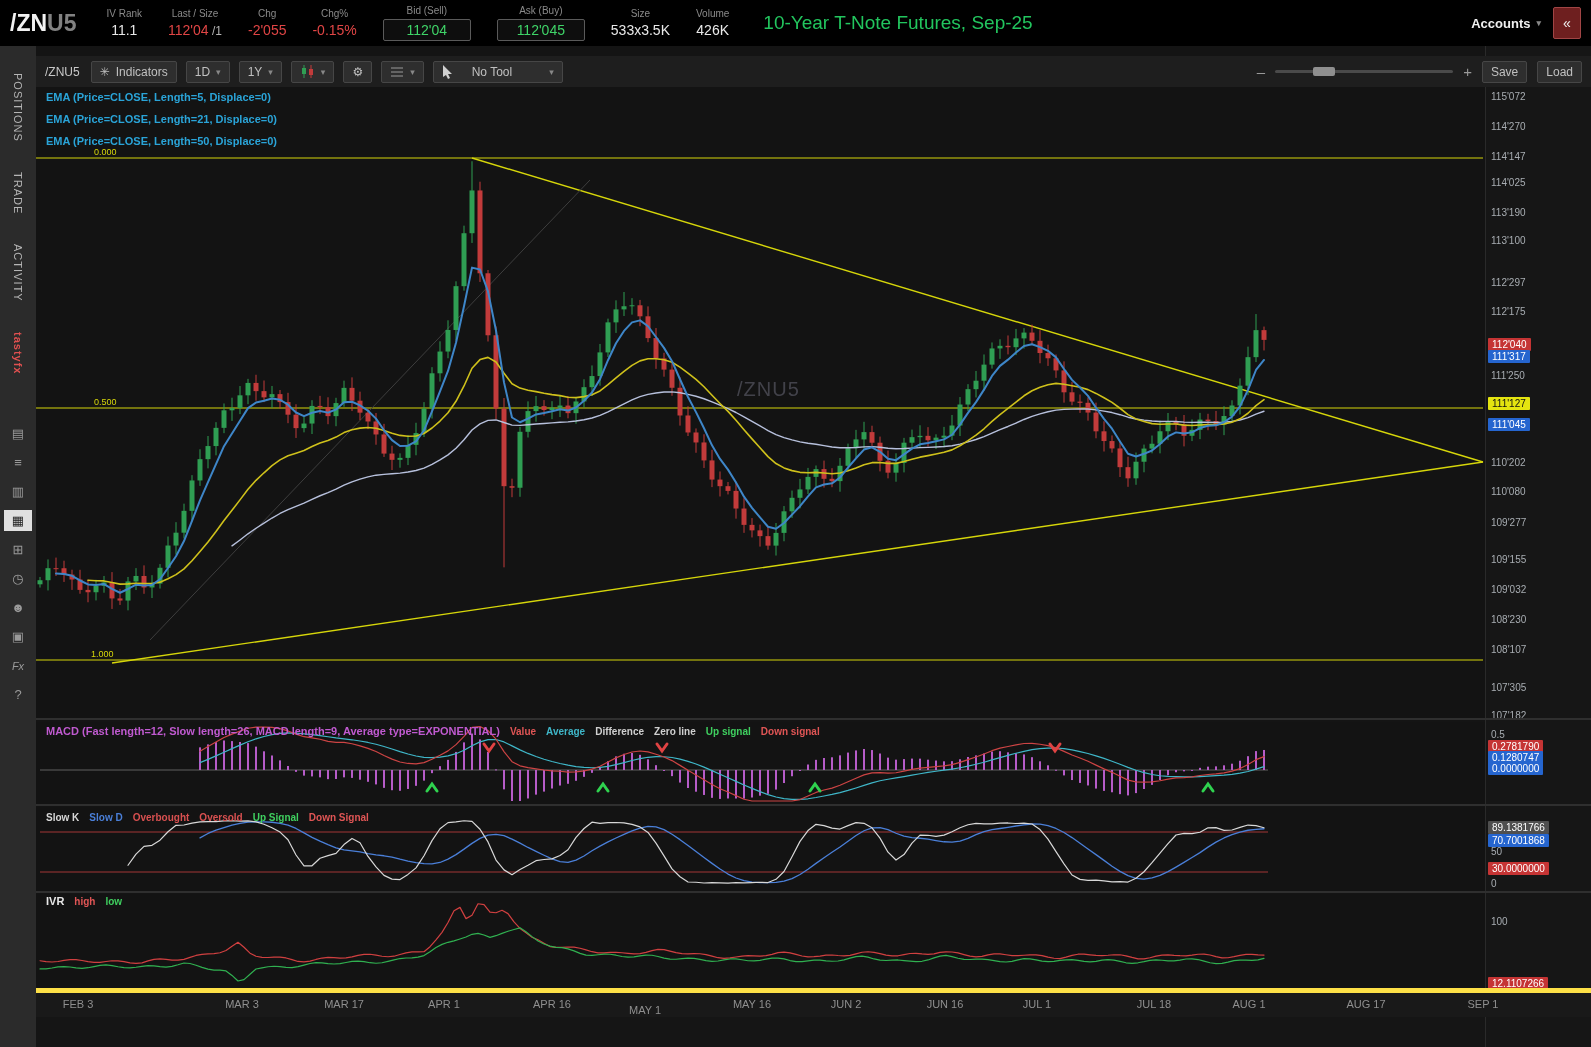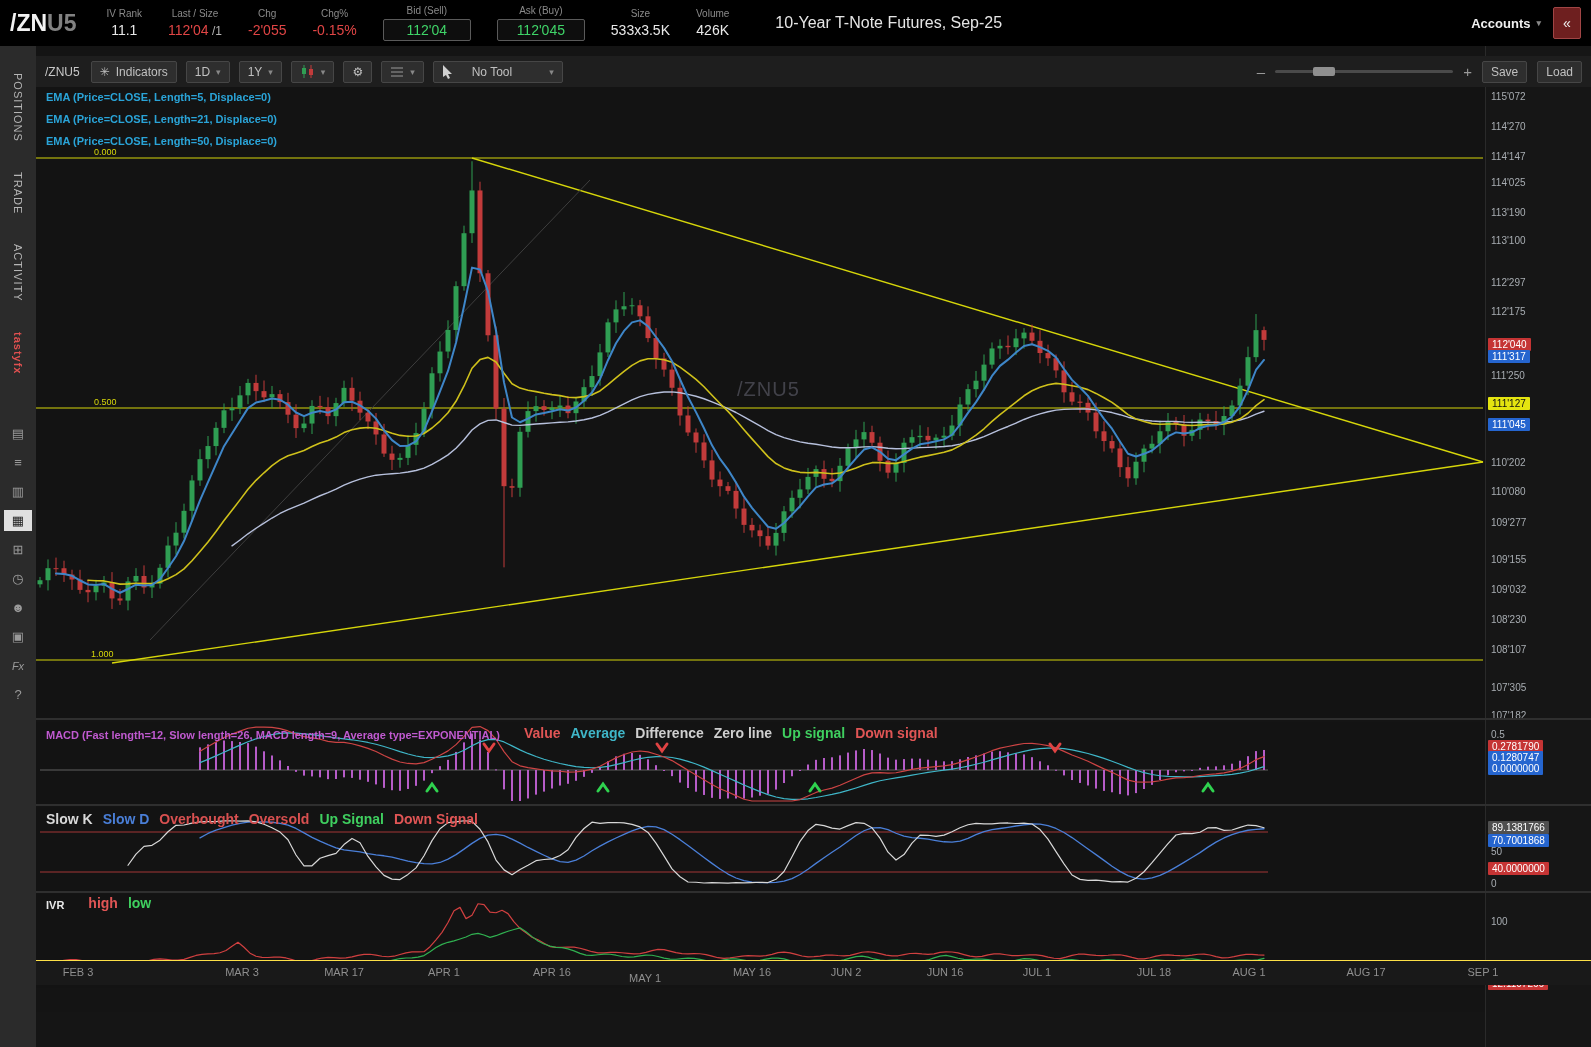--- a/index.html
+++ b/index.html
@@ -7,21 +7,21 @@
   
   #header{position:absolute;left:0;top:0;width:1591px;height:46px;background:#000;display:flex;align-items:center;padding:0 10px;box-sizing:border-box;z-index:5}
   .sym{font-size:23px;font-weight:bold;color:#f2f2f2;margin-right:30px;white-space:nowrap}
   .sym .suf{color:#828282}
   .hf{display:flex;flex-direction:column;align-items:center;margin-right:26px}
   .hf-label{font-size:10px;color:#8a8a8a;margin-bottom:3px;white-space:nowrap}
   .hf-value{font-size:14px;color:#e8e8e8;white-space:nowrap}
   .hf-value.red{color:#e04545}
   .hf-suffix{color:#b5b5b5;font-size:12px}
   .hf-box{min-width:70px;text-align:center;border:1px solid#5a5a5a;background:#0e0e0e;color:#3fd468;font-size:14px;padding:2px 8px;border-radius:2px;cursor:pointer}
-  .desc{font-size:16px;color:#e5e5e5;margin-left:20px;white-space:nowrap}
+  .desc{font-size:19px;color:#22c55e;margin-left:8px;white-space:nowrap}
   .accounts{margin-left:auto;font-size:13px;font-weight:bold;color:#f0f0f0;display:flex;align-items:center;gap:6px;margin-right:12px;cursor:pointer}
   .collapse{width:26px;height:30px;background:#6e1f1f;border:1px solid #a04545;color:#eee;display:flex;align-items:center;justify-content:center;font-size:14px;border-radius:2px;cursor:pointer}
   
   #sidebar{position:absolute;left:0;top:46px;width:36px;bottom:0;background:#2b2b2b;display:flex;flex-direction:column;align-items:center;z-index:4}
   #side-tabs{display:flex;flex-direction:column;align-items:center;padding-top:12px}
   .side-tab{writing-mode:vertical-rl;font-size:11px;letter-spacing:1px;color:#b5b5b5;padding:15px 0;cursor:pointer;white-space:nowrap}
   .side-tab.accent{color:#e05050;font-weight:bold}
   #side-icons{margin-top:34px;display:flex;flex-direction:column;gap:8px;align-items:center}
   .side-icon{width:28px;height:21px;display:flex;align-items:center;justify-content:center;font-size:13px;color:#9a9a9a;cursor:pointer}
   .side-icon.selected{background:#e0e0e0;color:#222}
@@ -36,33 +36,33 @@
   .slider{width:178px;height:3px;background:#4a4a4a;position:relative;border-radius:2px;cursor:pointer}
   .slider-handle{position:absolute;left:38px;top:-3px;width:22px;height:9px;background:#8f8f8f;border-radius:2px}
   
   #chart-area{position:absolute;left:36px;top:87px;width:1449px;height:631px;background:#131313;z-index:1}
   #macd-wrap,#stoch-wrap,#ivr-wrap{position:absolute;left:36px;background:#131313;z-index:1}
   svg{display:block}
   .ema-label{position:absolute;left:10px;font-size:11px;font-weight:bold;color:#2aa4d8;cursor:pointer;white-space:nowrap}
   .fib-label{position:absolute;font-size:9px;color:#d6d60a}
   .watermark{position:absolute;left:701px;top:291px;font-size:20px;color:#42424a;letter-spacing:1px}
   .pane-divider{position:absolute;left:36px;width:1555px;height:2px;background:#2f2f2f;cursor:row-resize;z-index:3}
-  .pane-header{position:absolute;font-size:11px;display:flex;gap:24px;align-items:flex-end;white-space:nowrap;z-index:2}
+  .pane-header{position:absolute;font-size:11px;display:flex;gap:10px;align-items:flex-start;white-space:nowrap;z-index:2}
   .pane-title{font-weight:bold;cursor:pointer}
-  .leg{font-weight:bold;font-size:14px}
+  .leg{font-weight:bold;font-size:10px}
   
   #axis-col{position:absolute;left:1485px;top:46px;width:106px;bottom:0;background:#161616;border-left:1px solid #2a2a2a;z-index:2;cursor:ns-resize}
   .axis-label{position:absolute;left:5px;font-size:10px;color:#a8adb2;white-space:nowrap}
   .axis-badge{position:absolute;left:2px;font-size:10px;line-height:13px;padding:0 4px;border-radius:1px;color:#fff;white-space:nowrap}
   .badge-red{background:#c53434}
   .badge-blue{background:#2565cf}
   .badge-yellow{background:#e4e410;color:#111}
   .badge-gray{background:#4f4f4f}
   
-  #timebar{position:absolute;left:36px;top:960px;width:1555px;height:24px;background:#191919;border-top:1px solid #fde047;z-index:2;cursor:ew-resize}
+  #timebar{position:absolute;left:36px;top:988px;width:1555px;height:24px;background:#191919;border-top:5px solid #fde047;z-index:2;cursor:ew-resize}
   .time-label{position:absolute;top:5px;width:70px;margin-left:-35px;text-align:center;font-size:11px;color:#8f8f8f}
   #bottom-fill{position:absolute;left:36px;top:1012px;width:1555px;height:35px;background:#151515;z-index:1}
 </style>
 </head>
 <body>
 
 <div id="header">
   <div class="sym"><span>/ZN</span><span class="suf">U5</span></div>
   <div id="hfields" style="display:flex;align-items:center">
       <div class="hf">
@@ -753,21 +753,21 @@
     <div class="axis-label" style="top: 870px;">100</div>
     <div class="axis-badge badge-red" style="top: 292px;">112'040</div>
     <div class="axis-badge badge-blue" style="top: 304px;">111'317</div>
     <div class="axis-badge badge-yellow" style="top: 351px;">111'127</div>
     <div class="axis-badge badge-blue" style="top: 372px;">111'045</div>
     <div class="axis-badge badge-red" style="top: 694px;">0.2781790</div>
     <div class="axis-badge badge-blue" style="top: 705px;">0.1280747</div>
     <div class="axis-badge badge-blue" style="top: 716px;">0.0000000</div>
     <div class="axis-badge badge-gray" style="top: 775px;">89.1381766</div>
     <div class="axis-badge badge-blue" style="top: 788px;">70.7001868</div>
-    <div class="axis-badge badge-red" style="top: 816px;">40.0000000</div>
+    <div class="axis-badge badge-red" style="top: 816px;">30.0000000</div>
     <div class="axis-badge badge-red" style="top: 931px;">12.1107266</div>
   </div>
 <div id="timebar">
     <div class="time-label" style="left: 42px;">FEB 3</div>
     <div class="time-label" style="left: 206px;">MAR 3</div>
     <div class="time-label" style="left: 308px;">MAR 17</div>
     <div class="time-label" style="left: 408px;">APR 1</div>
     <div class="time-label" style="left: 516px;">APR 16</div>
     <div class="time-label" style="left: 609px; margin-top: 6px;">MAY 1</div>
     <div class="time-label" style="left: 716px;">MAY 16</div>

